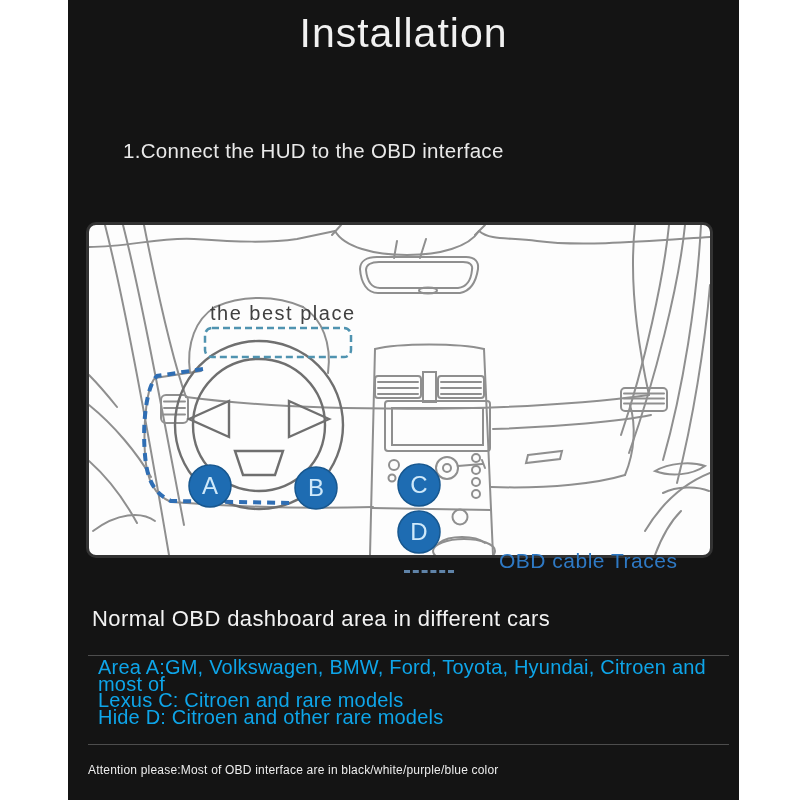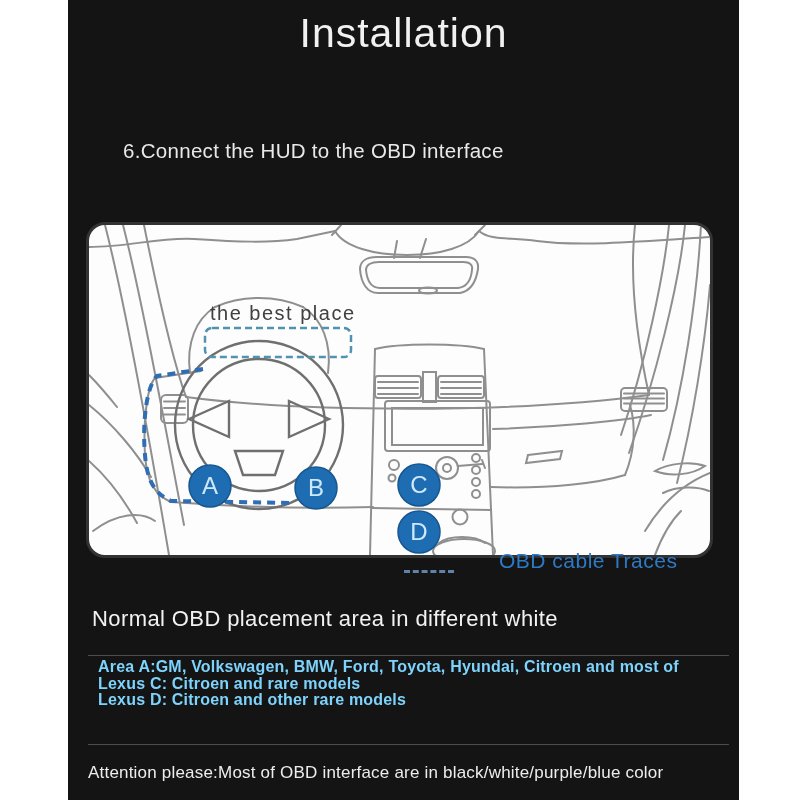--- a/index.html
+++ b/index.html
@@ -14,59 +14,59 @@
   .title {
     position:absolute; left:0; top:10px; width:100%; text-align:center;
     color:#f1f1f1; font-size:41px; font-weight:400; letter-spacing:1px;
   }
   .steps {
     position:absolute; left:55px; top:80px; color:#e9e9e9;
     font-size:20.5px; line-height:28.5px; letter-spacing:0.3px; white-space:pre;
   }
   .illustration {
     position:absolute; left:18px; top:222px; width:621px; height:330px;
-    background:#fdfdfd; border:3px solid #333333; border-radius:19px; overflow:hidden;
+    background:#fdfdfd; border:3px solid #333333; border-radius:10px; overflow:hidden;
   }
   .illustration svg { position:absolute; left:0; top:0; }
   .legend { position:absolute; left:336px; top:547px; height:26px; display:flex; align-items:flex-end;gap:40px; }
   .legend-dash { width:50px; height:0; border-top:3px dashed #5f83a8; margin-right:5px; }
   .legend-label { color:#2e79c4; font-size:21px; letter-spacing:0.5px; }
   .placement-heading {
     position:absolute; left:24px; top:606px; color:#f2f2f2;
     font-size:22px; letter-spacing:0.4px;
   }
   .divider { position:absolute; left:20px; right:10px; border-top:1px solid #4d4d4d; }
   .divider-1 { top:655px; }
   .divider-2 { top:744px; }
   .area-lines {
     position:absolute; left:30px; top:659px; right:10px;
-    color:#7dd3fc; font-size:16px; line-height:16.5px; letter-spacing:0.2px;font-weight:bold;
+    color:#0ea5e9; font-size:20px; line-height:16.5px; letter-spacing:0.2px;
   }
   .area-line.indent { padding-left:46px; }
   .attention {
     position:absolute; left:20px; top:763px; right:6px;
-    color:#ededed; font-size:17px; letter-spacing:0.2px;
+    color:#ededed; font-size:12px; letter-spacing:0.2px;
   }
   .lineart { stroke:#8f8f8f; stroke-width:2; fill:none; stroke-linecap:round; }
   .lineart-dark { stroke:#6f6f6f; stroke-width:2.4; fill:none; stroke-linecap:round; }
   .trace { stroke:#2f6eb4; stroke-width:4; fill:none; stroke-dasharray:8 6; }
   .best-box { stroke:#4f93b0; stroke-width:2.5; fill:none; stroke-dasharray:7 4; }
   .marker-circle { fill:#1e6cb2; stroke:#17578f; stroke-width:1.5; }
   .marker-letter { fill:#cfe9fa; font-size:24px; font-family:"Liberation Sans",sans-serif; text-anchor:middle; }
   .best-label { fill:#404040; font-size:20px; letter-spacing:1.5px; font-family:"Liberation Sans",sans-serif; }
 </style>
 </head>
 <body>
 
 <div class="panel">
 
   <div class="title">Installation</div>
 
   <div class="steps">
-    <div>6.Connect the HUD to the OBD interface</div>
+    <div>1.Connect the HUD to the OBD interface</div>
     <div>2.put the HUD in the dashboard (the best area )</div>
     <div>3.Hide the cable,refer to the blue dotted line</div>
     <div>4. Stick the reflective film on the windshield</div>
   </div>
 
   <div class="illustration">
     <svg width="621" height="330" viewBox="0 0 621 330">
 
       <g class="lineart">
         <path d="M0,22 C40,22 70,12 105,14 C150,17 180,18 208,14 L246,6"></path>
@@ -187,27 +187,27 @@
         <text class="marker-letter" x="330" y="315">D</text>
       </g>
     </svg>
   </div>
 
   <div class="legend">
     <span class="legend-dash"></span>
     <span class="legend-label">OBD cable Traces</span>
   </div>
 
-  <div class="placement-heading">Normal OBD placement area in different white</div>
+  <div class="placement-heading">Normal OBD dashboard area in different cars</div>
 
   <div class="divider divider-1"></div>
 
   <div class="area-lines">
     <div class="area-line">Area A:GM, Volkswagen, BMW, Ford, Toyota, Hyundai, Citroen and most of</div>
     <div class="area-line">Lexus C: Citroen and rare models</div>
-    <div class="area-line">Lexus D: Citroen and other rare models</div>
+    <div class="area-line">Hide D: Citroen and other rare models</div>
   </div>
 
   <div class="divider divider-2"></div>
 
   <div class="attention">Attention please:Most of OBD interface are in black/white/purple/blue color</div>
 
 </div>
 
 </body></html>

